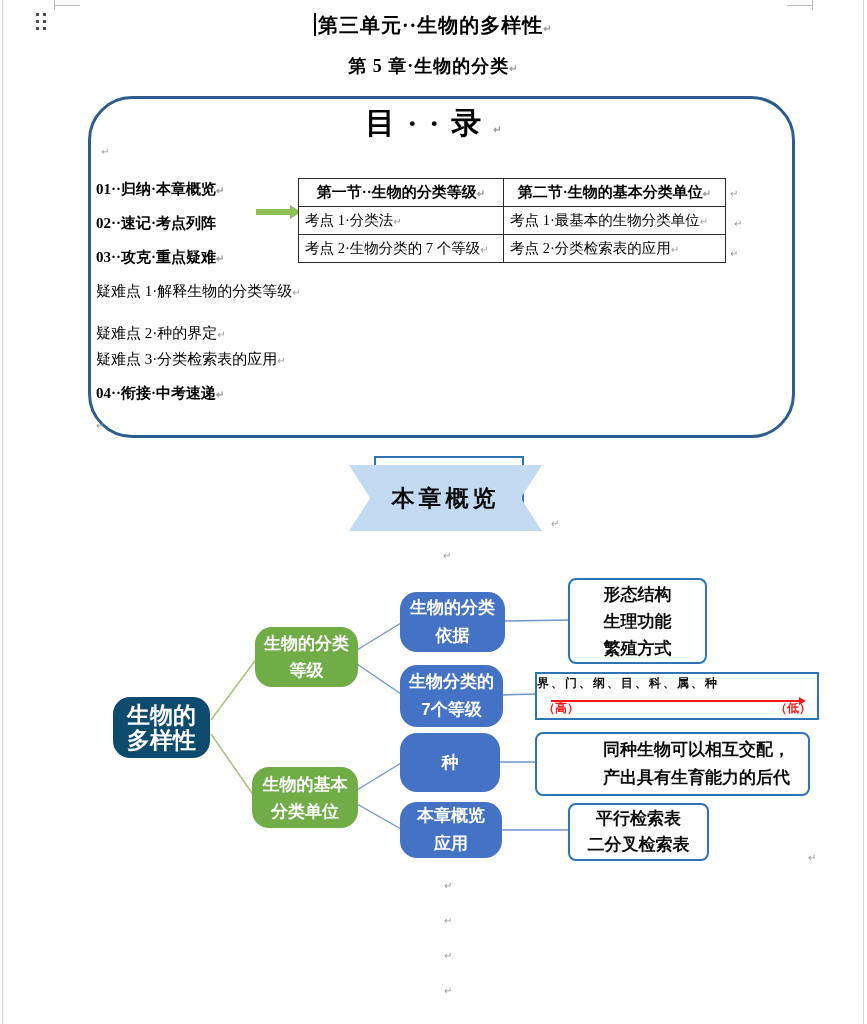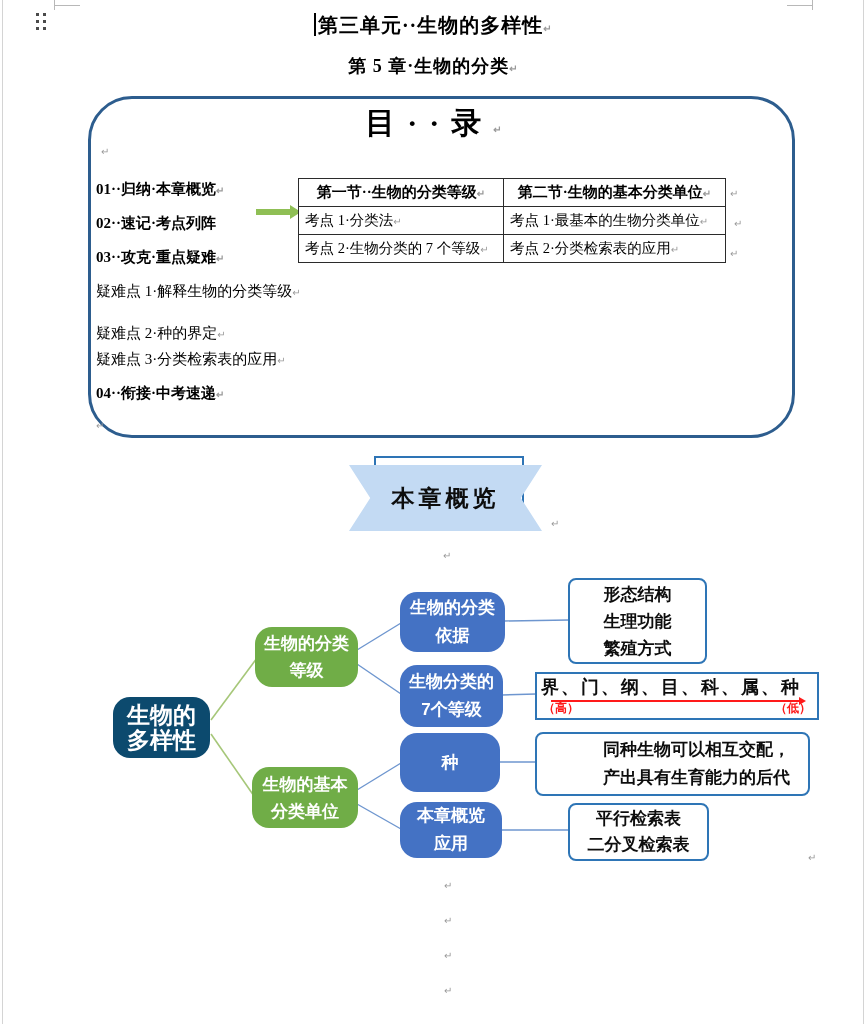--- a/index.html
+++ b/index.html
@@ -46,21 +46,21 @@
   .mm.yellow{background:#0c4a6e;font-size:23px;line-height:25px;}
   .mm.green{background:#70ad47;font-size:17px;line-height:27px;}
   .mm.blue{background:#4472c4;font-size:17px;line-height:28px;}
   .leaf{position:absolute;z-index:2;background:#fff;border:2.5px solid #2e75b6;border-radius:8px;
       display:flex;align-items:center;justify-content:center;font-family:"Liberation Sans",sans-serif;
       font-weight:bold;color:#0d0d0d;text-align:center;white-space:pre-line;}
   .leaf.l1{font-size:17px;line-height:27px;}
   .leaf.l3{font-size:17px;line-height:28px;padding-left:48px;}
   .leaf.l4{font-size:17px;line-height:26px;}
   .rank-box{position:absolute;z-index:2;background:#fff;border:2.5px solid #2e75b6;font-family:"Liberation Sans",sans-serif;}
-  .rank-title{position:absolute;left:0;right:16px;top:1px;text-align:right;font-weight:bold;font-size:18px;letter-spacing:2px;color:#0d0d0d;white-space:nowrap;}
+  .rank-title{position:absolute;left:0;right:16px;top:1px;text-align:left;font-weight:bold;font-size:12px;letter-spacing:2px;color:#0d0d0d;white-space:nowrap;}
   .rank-arrow{position:absolute;left:14px;right:18px;top:26px;height:1.5px;background:#ff1a1a;}
   .rank-arrow::after{content:'';position:absolute;right:-7px;top:-3px;width:0;height:0;
      border-left:7px solid #ff1a1a;border-top:4px solid transparent;border-bottom:4px solid transparent;}
   .rank-high{position:absolute;left:6px;bottom:1px;color:#ff1a1a;font-weight:bold;font-size:12px;}
   .rank-low{position:absolute;right:6px;bottom:1px;color:#ff1a1a;font-weight:bold;font-size:12px;}
   .connectors{position:absolute;left:0;top:0;z-index:1;}
 </style>
 </head>
 <body>
 

